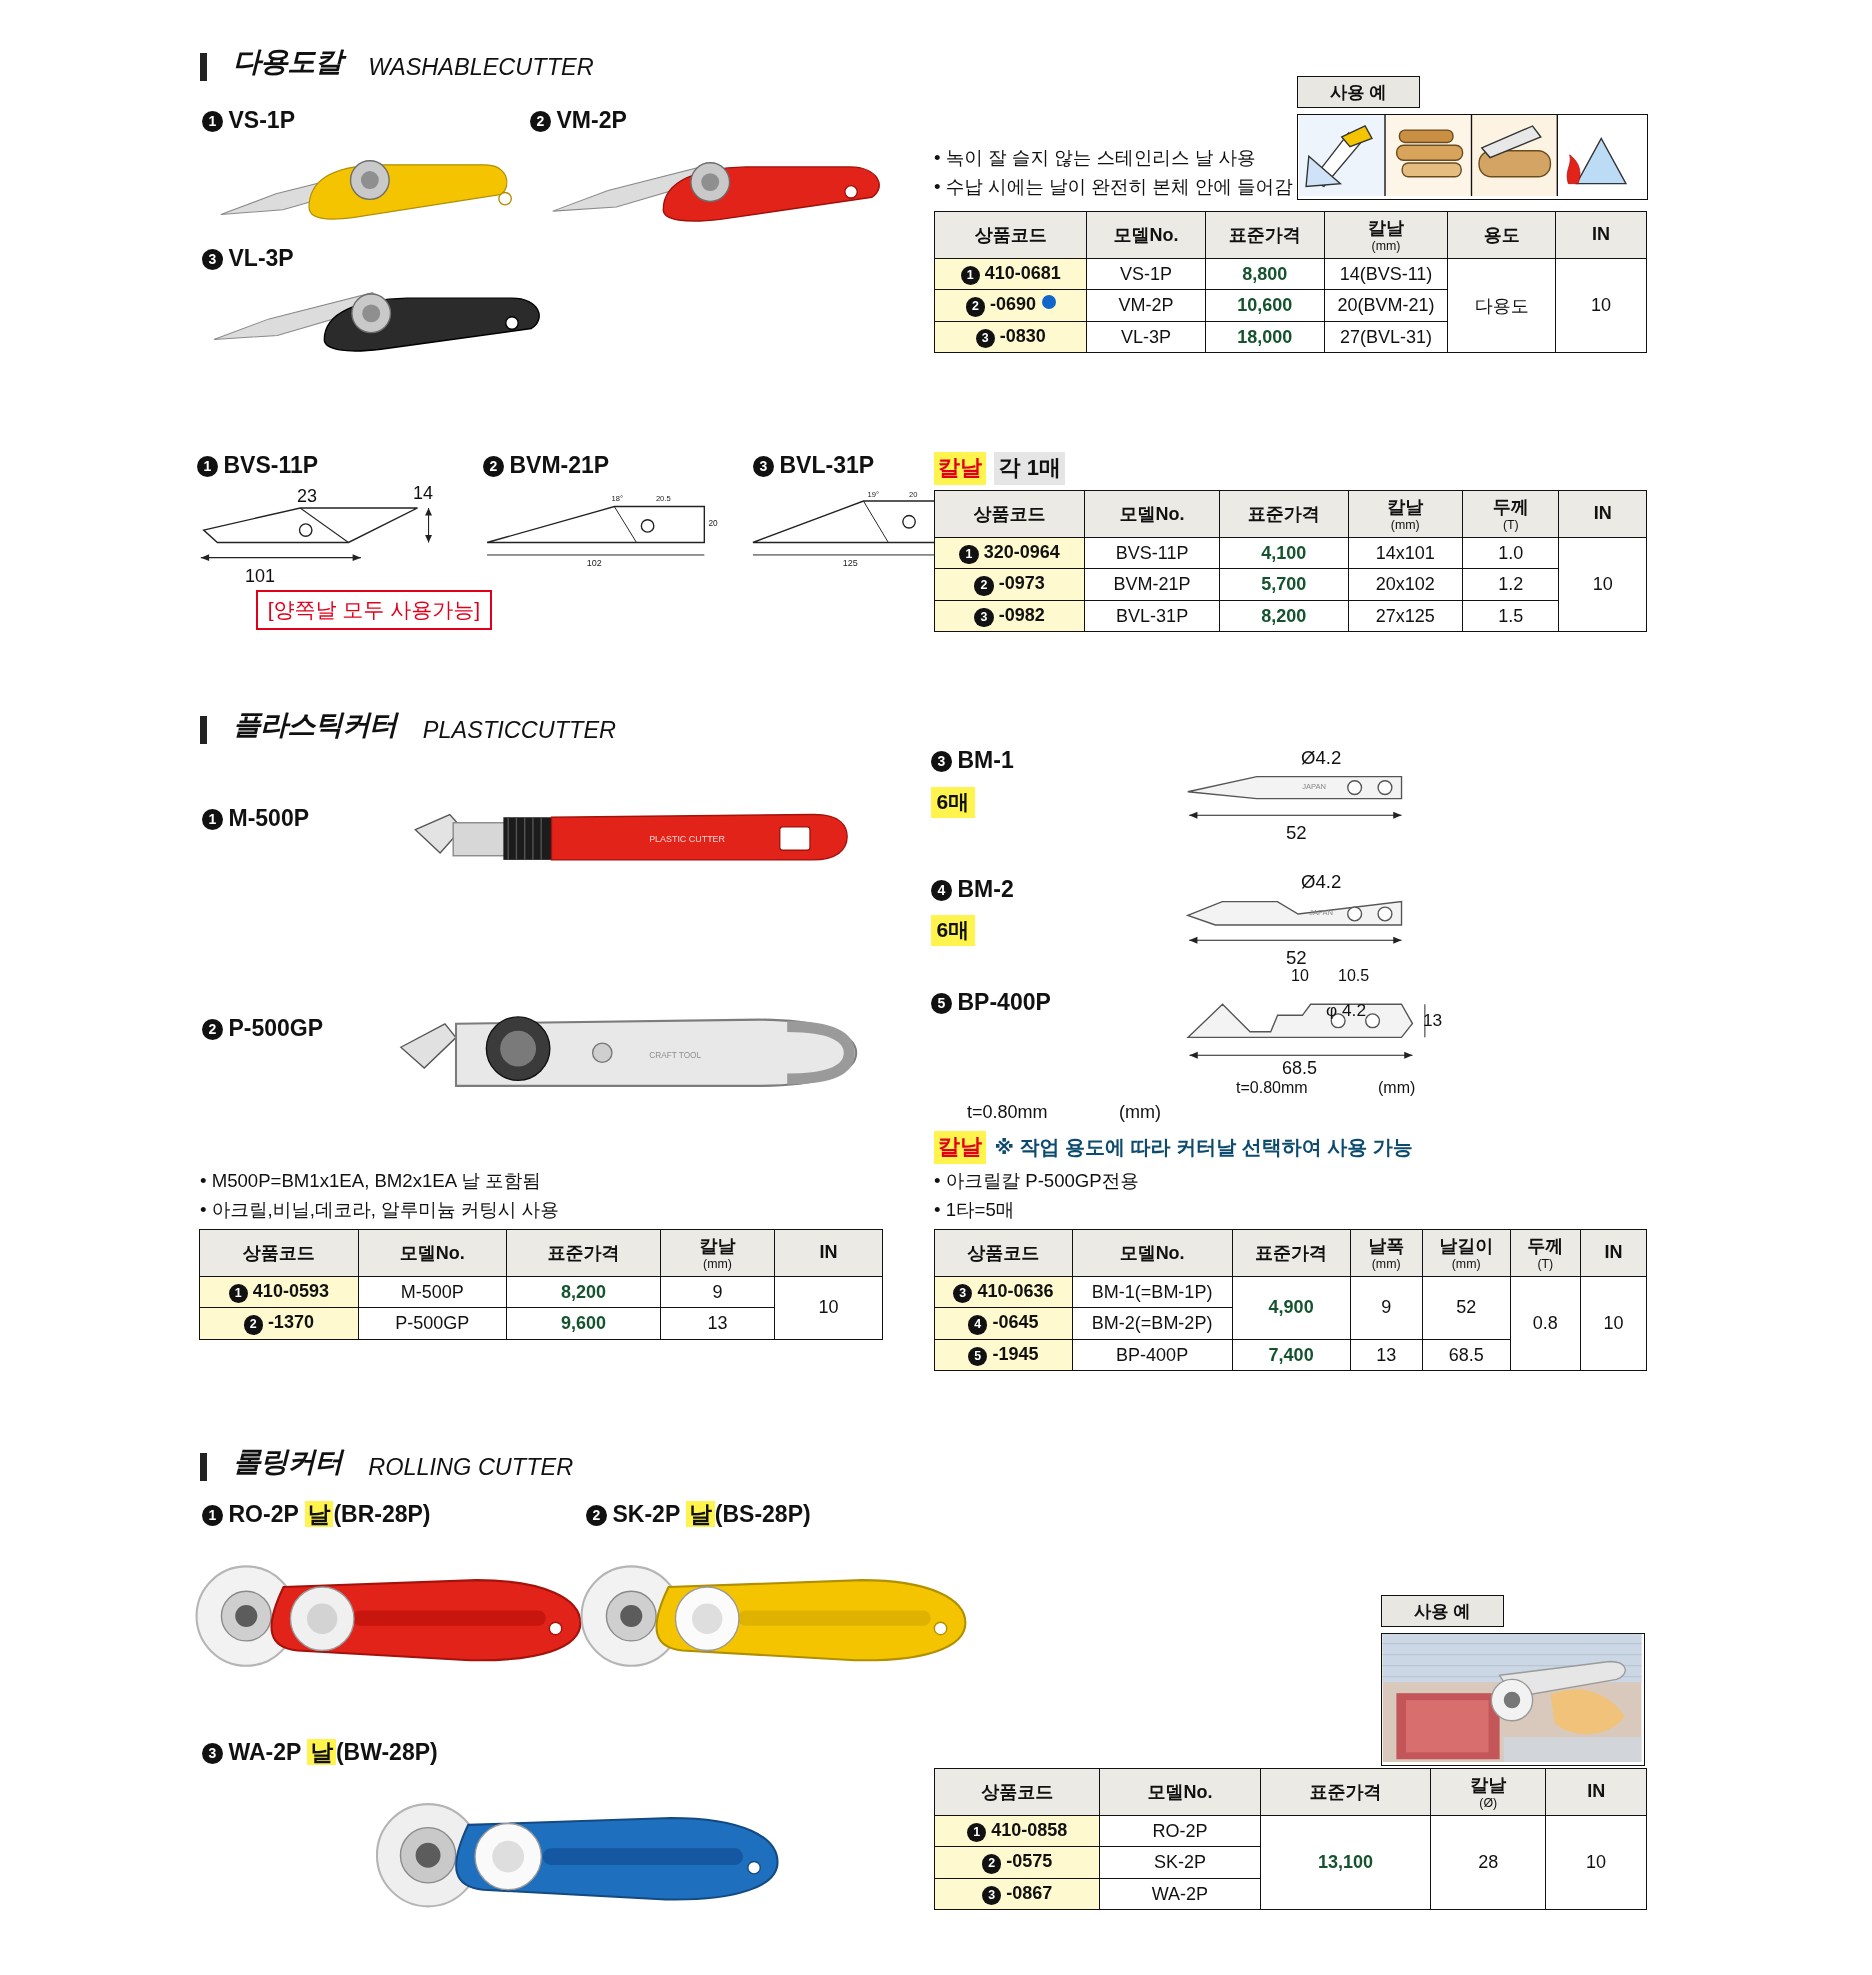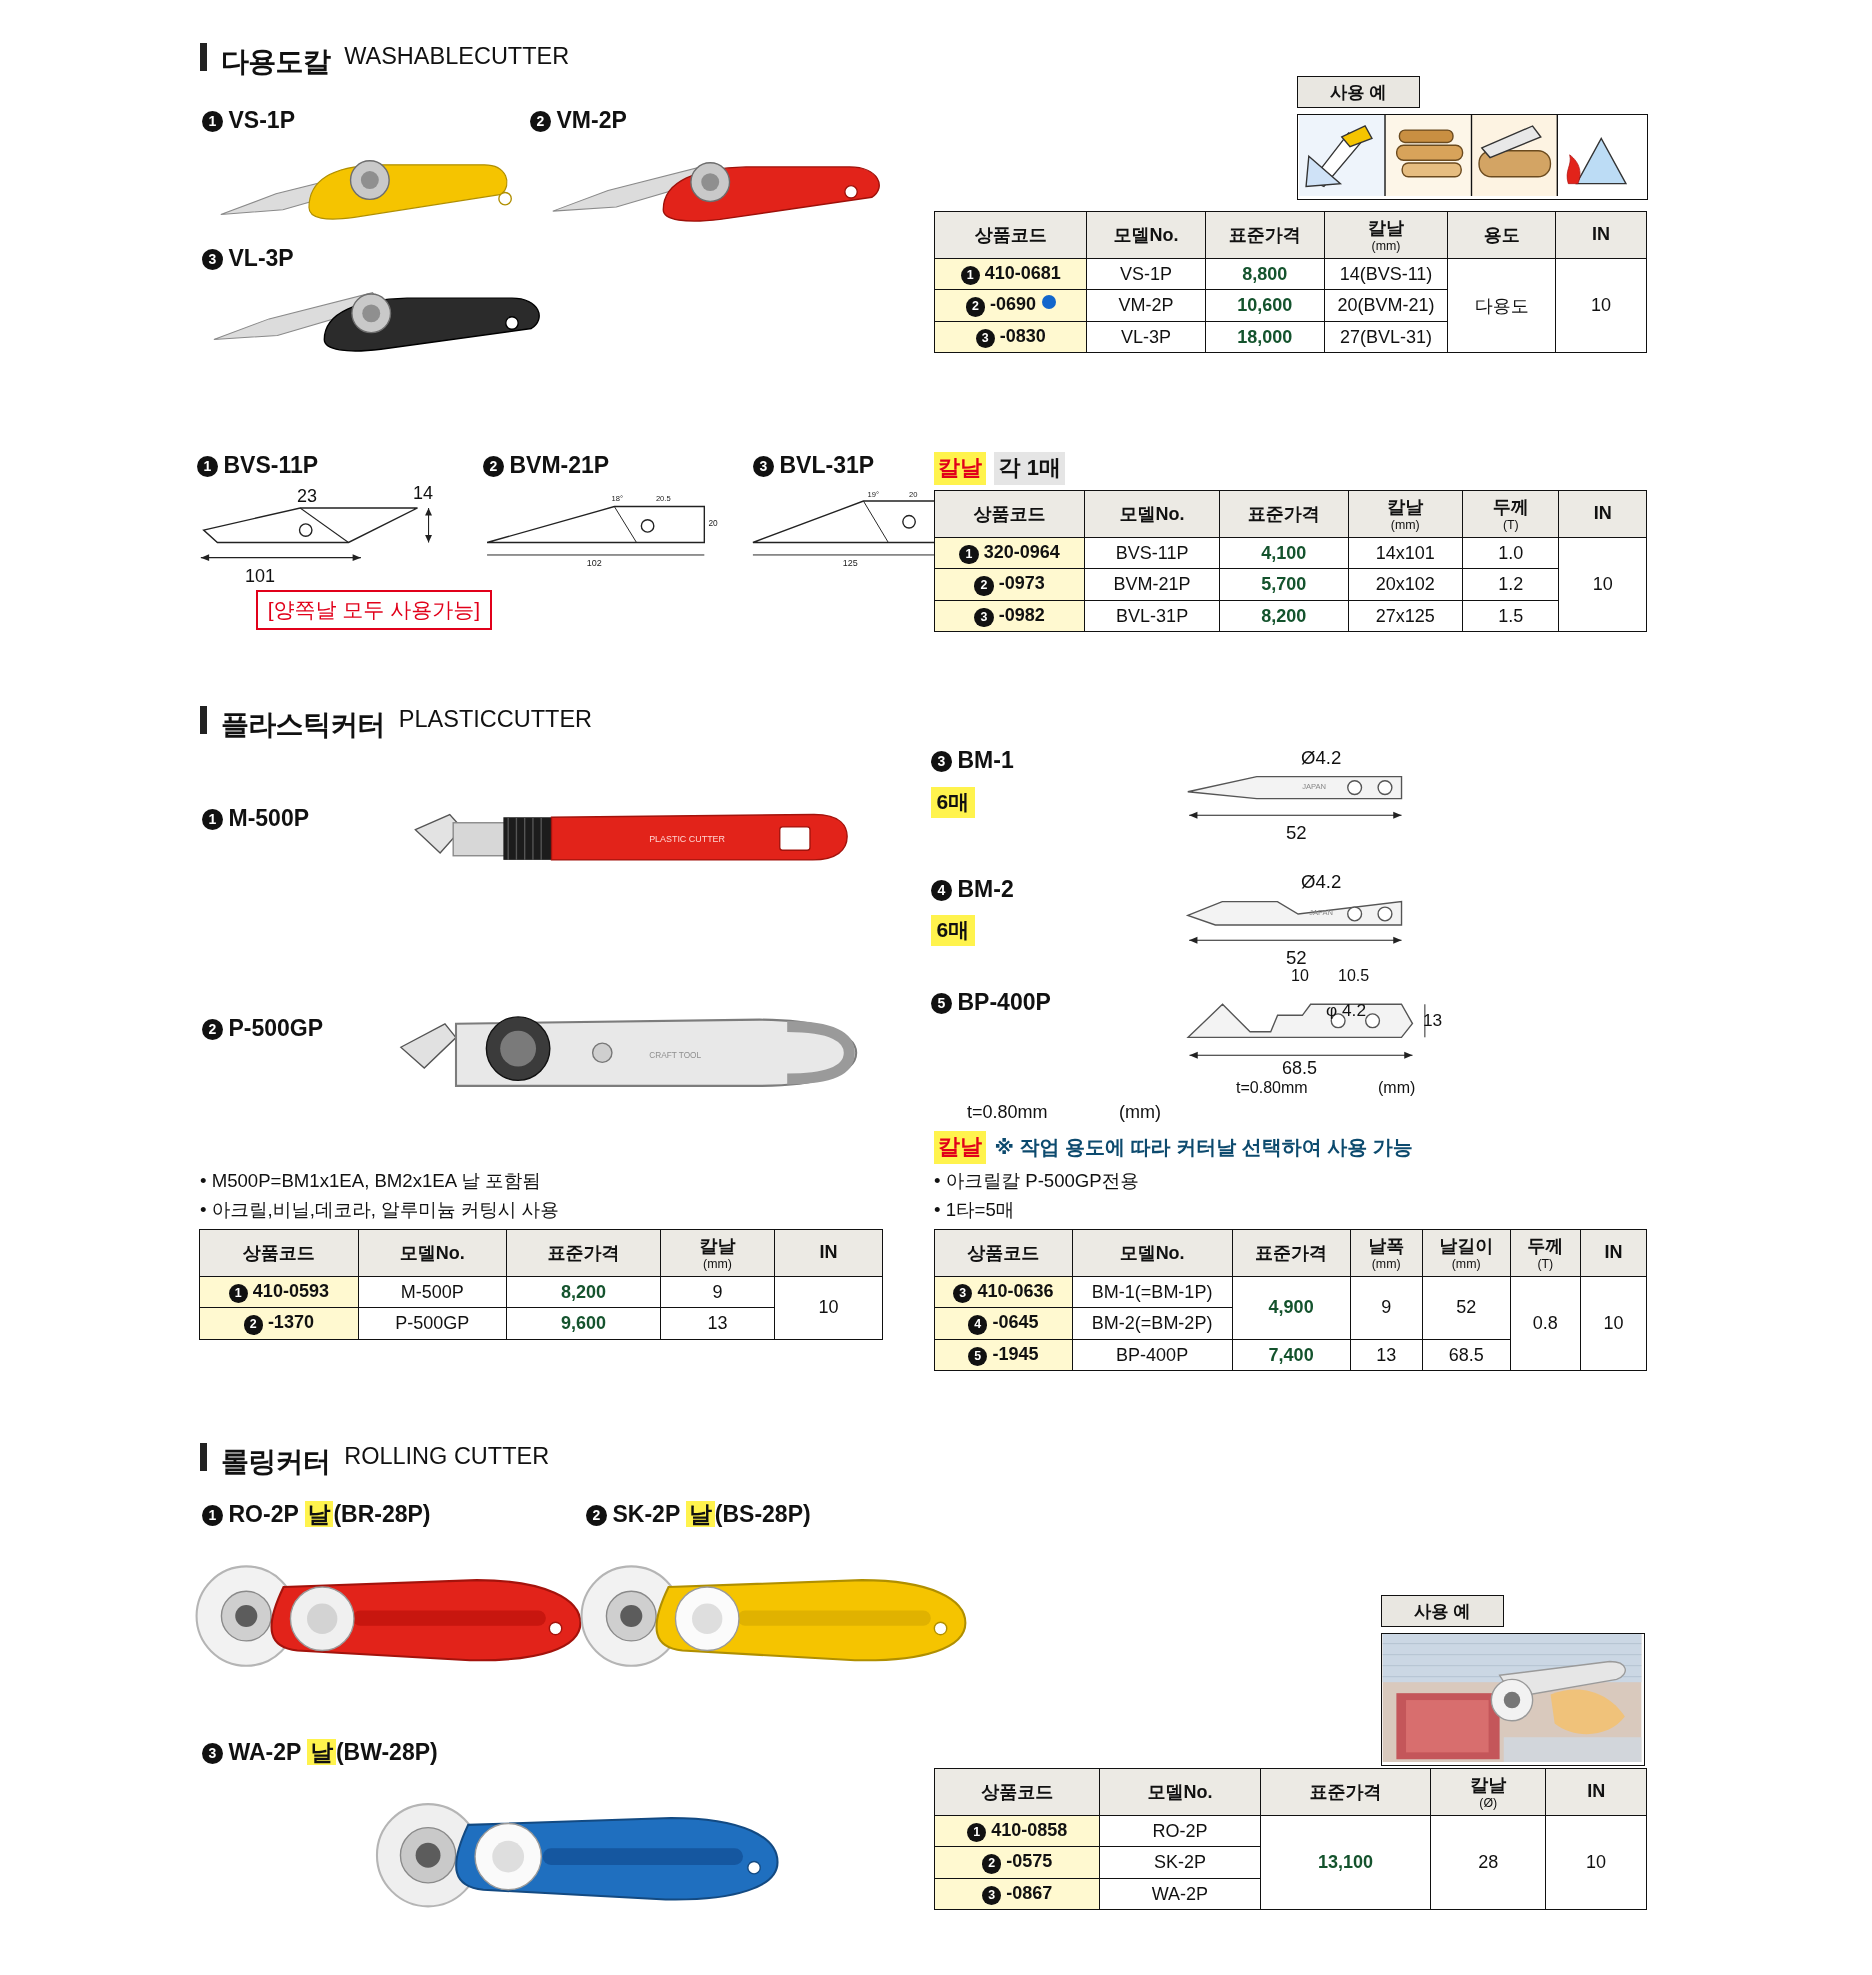--- a/index.html
+++ b/index.html
@@ -6,21 +6,21 @@
   body{
     width:1873px;
     background:#ffffff;
     font-family:"Liberation Sans","DejaVu Sans",sans-serif;
     color:#111;
     -webkit-font-smoothing:antialiased;
   }
   .page{position:relative;width:1873px;height:1975px;overflow:hidden;}
 
   
-  .sec-head{position:absolute;display:flex;align-items:flex-start;gap:14px;}
+  .sec-head{position:absolute;display:flex;align-items:flex-end;gap:26px;font-style:italic;}
   .sec-head .bar{width:7px;height:28px;background:#222;display:inline-block;}
   .sec-head .ko{font-size:28px;font-weight:bold;letter-spacing:-0.7px;}
   .sec-head .en{font-size:23.5px;font-weight:normal;letter-spacing:0px;}
 
   
   .item-label{position:absolute;font-size:23px;font-weight:bold;white-space:nowrap;}
   .num{display:inline-block;width:21px;height:21px;border-radius:50%;background:#111;color:#fff;
        font-size:14px;line-height:21px;text-align:center;margin-right:5.5px;vertical-align:2.1px;font-weight:bold;}
   .hl{background:#fff34d;padding:0 2.8px;}
 
@@ -93,20 +93,24 @@
   </svg>
 
   <svg class="art" style="left:207px;top:276px;" width="345" height="83" viewBox="0 0 500 120">
     <polygon points="10,92 90,62 240,24 252,42 102,86" fill="#dcdcdc" stroke="#8a8a8a" stroke-width="1.5"></polygon>
     <path d="M170,92 C170,52 220,34 290,32 L442,32 C482,32 492,62 470,76 L252,106 C202,112 170,107 170,92 Z" fill="#2b2b2b" stroke="#000" stroke-width="2"></path>
     <circle cx="238" cy="54" r="28" fill="#c9c9c9" stroke="#6d6d6d" stroke-width="2"></circle>
     <circle cx="238" cy="54" r="13" fill="#8f8f8f"></circle>
     <circle cx="442" cy="68" r="9" fill="#ffffff" stroke="#000" stroke-width="2"></circle>
   </svg>
 
+  <div class="note" style="left:934px;top:144px;">
+    <div>녹이 잘 슬지 않는 스테인리스 날 사용</div>
+    <div>수납 시에는 날이 완전히 본체 안에 들어감</div>
+  </div>
 
   <div class="usage-title" style="left:1297px;top:76px;width:104px;">사용 예</div>
   <div class="usage" style="left:1297px;top:114px;width:349px;height:84px;">
     <svg width="347" height="81" viewBox="0 0 502 118">
       <rect x="0" y="0" width="125" height="118" fill="#eef4fb"></rect>
         <rect x="125" y="0" width="126" height="118" fill="#fdf6e8"></rect>
       <rect x="251" y="0" width="125" height="118" fill="#fdf3e2"></rect>
         <rect x="376" y="0" width="126" height="118" fill="#fff"></rect>
       <line x1="125" y1="0" x2="125" y2="118" stroke="#111" stroke-width="2"></line>
       <line x1="251" y1="0" x2="251" y2="118" stroke="#111" stroke-width="2"></line>

